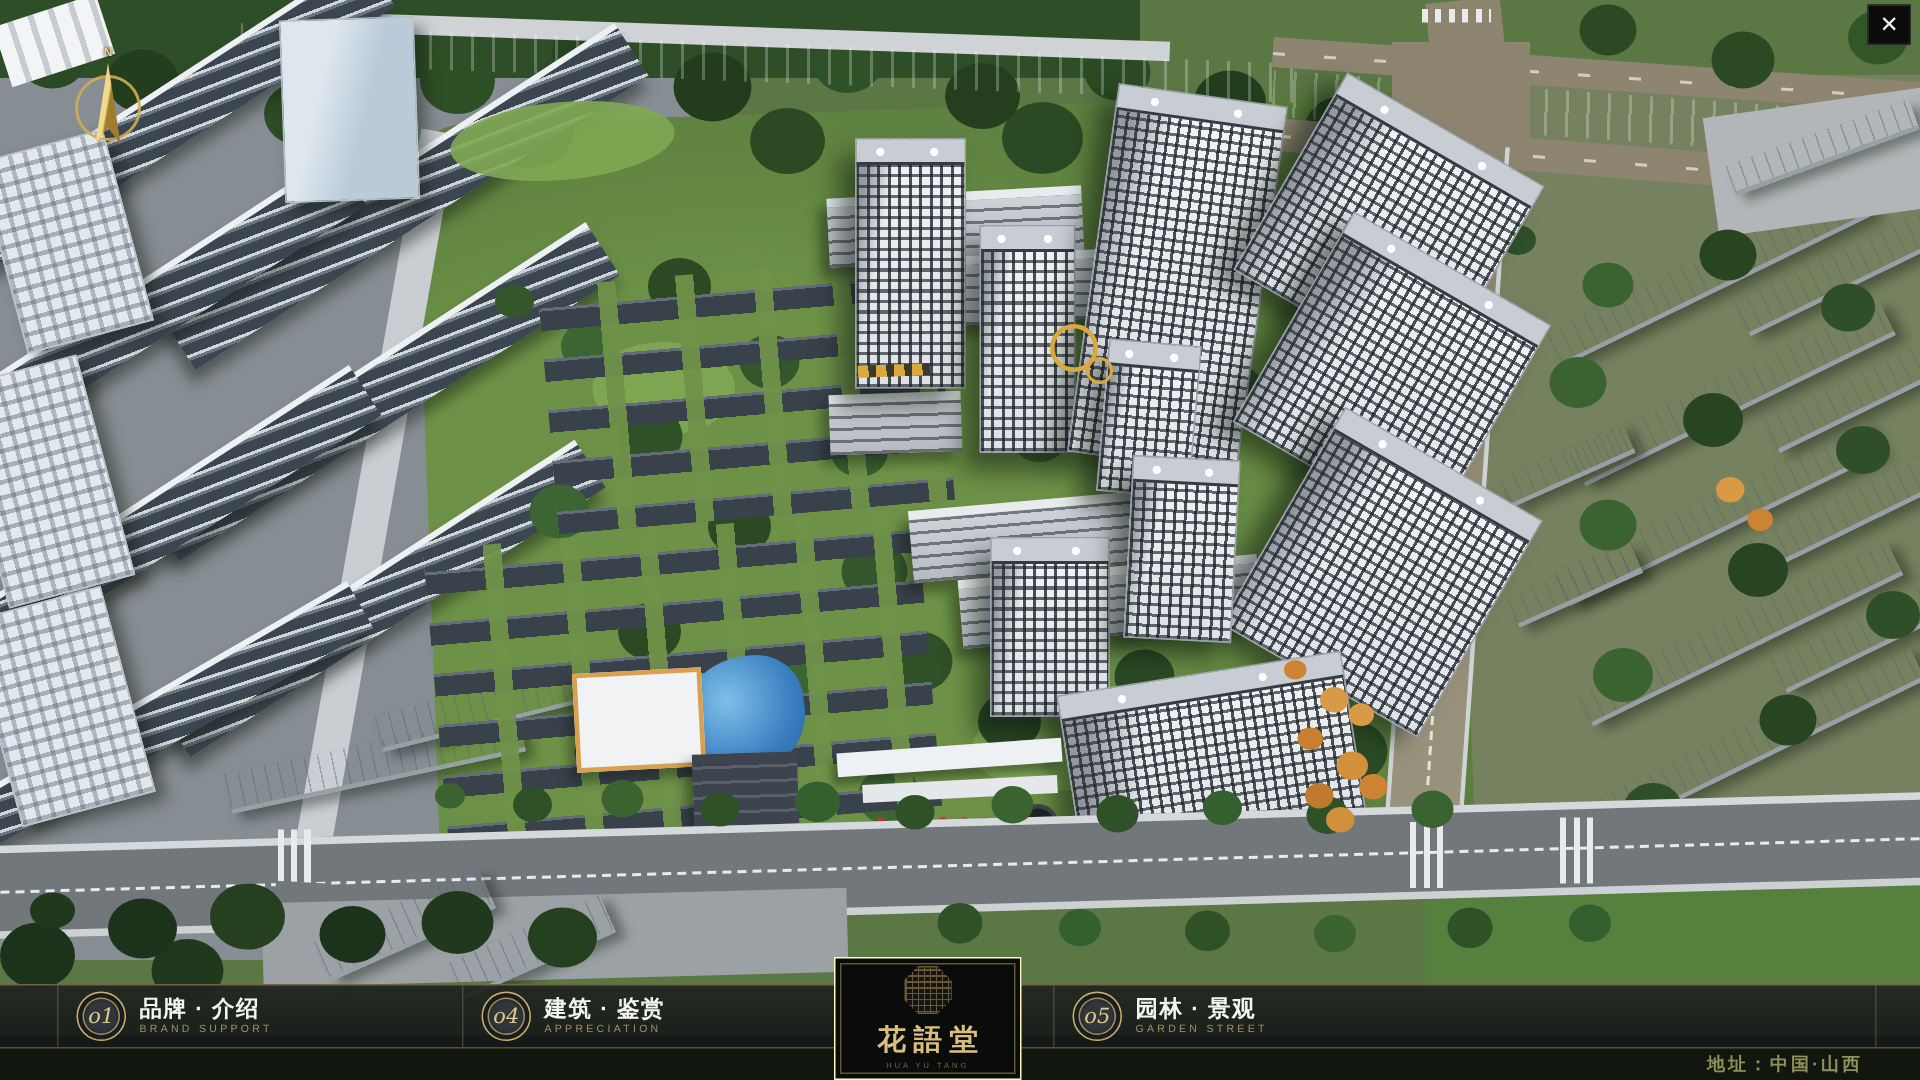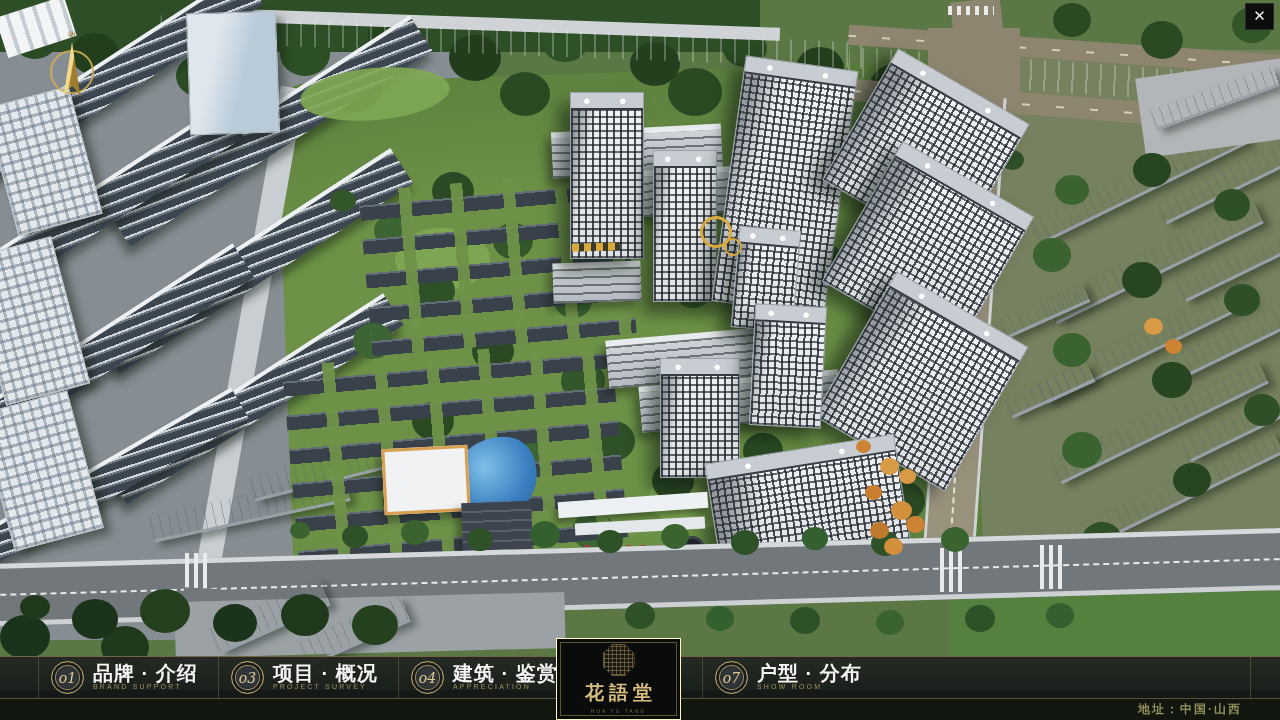--- a/index.html
+++ b/index.html
@@ -68,21 +68,21 @@
       border-right:1px solid rgba(200,180,120,.25);}
   .mg-left{left:38px;width:540px;}
   .mg-right{left:702px;width:548px;}
   .menu-item{flex:1;display:flex;align-items:center;gap:9px;padding-left:12px;
       border-left:1px solid rgba(200,180,120,.25);cursor:pointer;}
   .medallion{width:31px;height:31px;border:1px solid #cbb171;border-radius:50%;
       display:flex;align-items:center;justify-content:center;flex:none;
       background:radial-gradient(circle,#30363a 40%,#191c1d 75%);
       box-shadow:inset 0 0 0 3px #1a1d1e, inset 0 0 0 4px rgba(203,177,113,.75);text-align:center;}
   .medallion span{font-family:"DejaVu Serif",serif;font-style:italic;font-size:14px;color:#e0c98e;}
-  .mi-zh{font-size:20px;font-weight:bold;color:#f4f4f2;letter-spacing:1px;white-space:nowrap;line-height:16px;}
+  .mi-zh{font-size:15px;font-weight:bold;color:#f4f4f2;letter-spacing:1px;white-space:nowrap;line-height:16px;}
   .mi-en{font-size:7px;color:#a39260;letter-spacing:2.2px;white-space:nowrap;margin-top:2px;}
 
   .logo-box{position:absolute;left:556px;top:638px;width:123px;height:80px;background:#0a0c0b;
       border:1px solid #fef9c3;box-shadow:inset 0 0 0 3px #0a0c0b, inset 0 0 0 4px rgba(144,126,76,.65);
       display:flex;flex-direction:column;align-items:center;justify-content:center;cursor:pointer;}
   .seal{width:30px;height:30px;clip-path:polygon(30% 0,70% 0,100% 30%,100% 70%,70% 100%,30% 100%,0 70%,0 30%);
       background:#14161a;border:1px solid #6e5c32;
       background-image:repeating-linear-gradient(0deg,#6e5c32 0 1px,transparent 1px 4px),
                        repeating-linear-gradient(90deg,#6e5c32 0 1px,transparent 1px 4px);
       opacity:.95;}
@@ -235,46 +235,37 @@
         <div class="medallion">
             <span>o1</span>
           </div>
         <div>
             <div class="mi-zh">品牌 · 介绍</div>
              <div class="mi-en">BRAND SUPPORT</div>
           </div>
       </div>
       <div class="menu-item">
         <div class="medallion">
-            <span>o3</span>
-          </div>
-        <div>
-            <div class="mi-zh">项目 · 概况</div>
-             <div class="mi-en">PROJECT SURVEY</div>
-          </div>
-      </div>
-      <div class="menu-item">
-        <div class="medallion">
             <span>o4</span>
           </div>
         <div>
             <div class="mi-zh">建筑 · 鉴赏</div>
              <div class="mi-en">APPRECIATION</div>
           </div>
       </div>
     </div>
 
     <div class="menu-group mg-right">
       <div class="menu-item">
         <div class="medallion">
-            <span>o7</span>
+            <span>o5</span>
           </div>
         <div>
-            <div class="mi-zh">户型 · 分布</div>
-             <div class="mi-en">SHOW ROOM</div>
+            <div class="mi-zh">园林 · 景观</div>
+             <div class="mi-en">GARDEN STREET</div>
           </div>
       </div>
     </div>
   </div>
 
   <div class="logo-box">
     <div class="seal"></div>
     <div class="logo-zh">花語堂</div>
     <div class="logo-sub">HUA YU TANG</div>
   </div>

